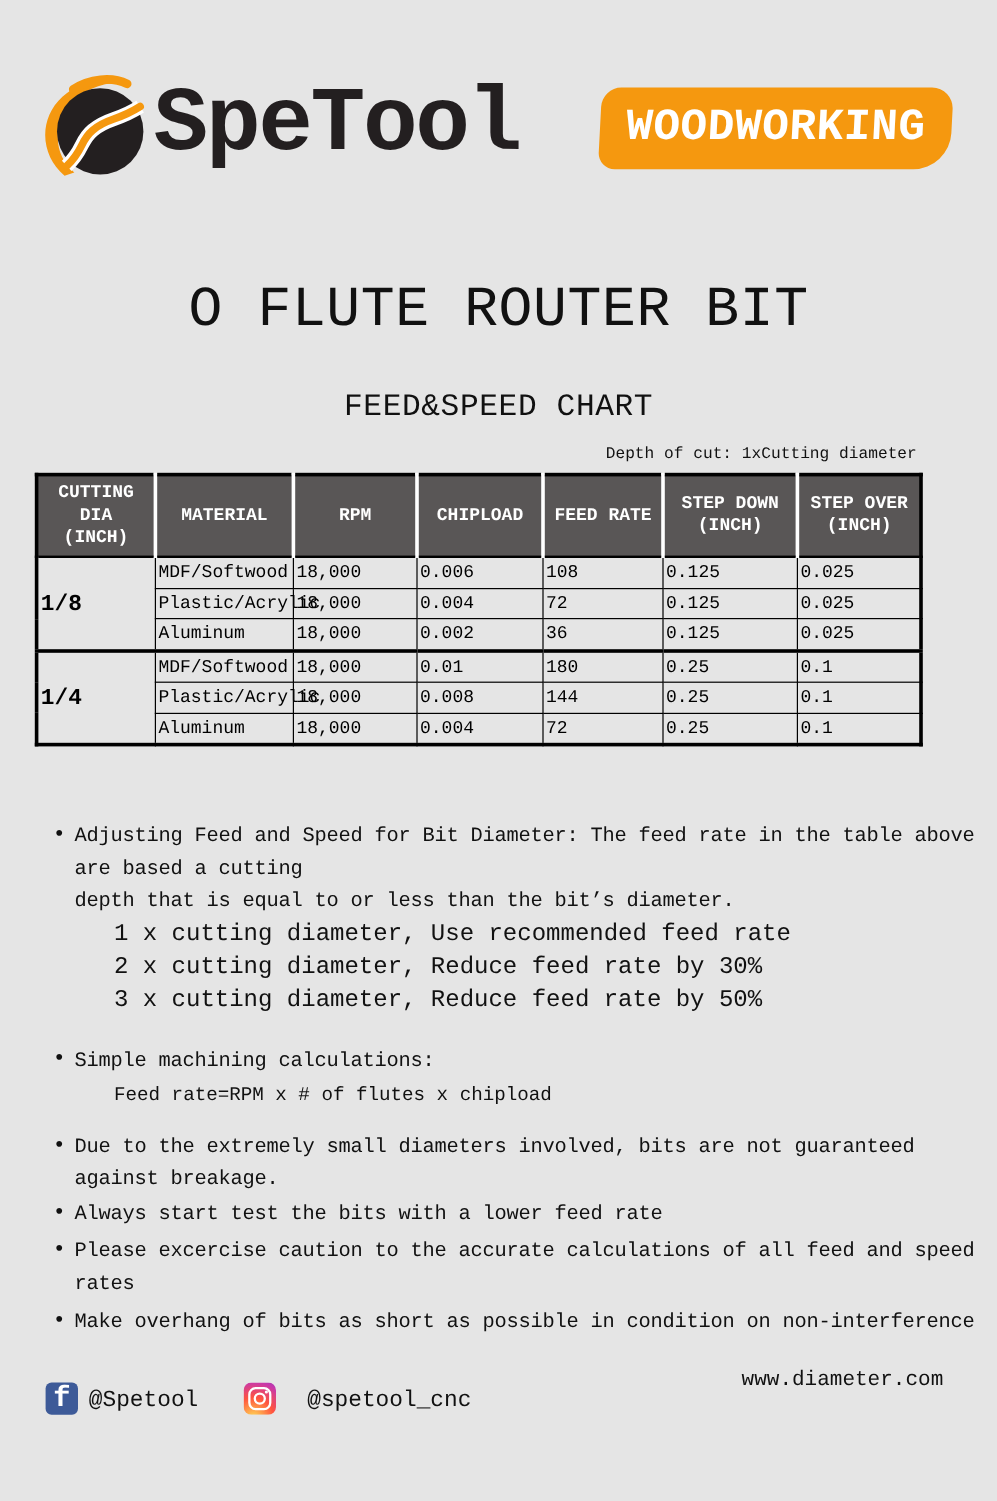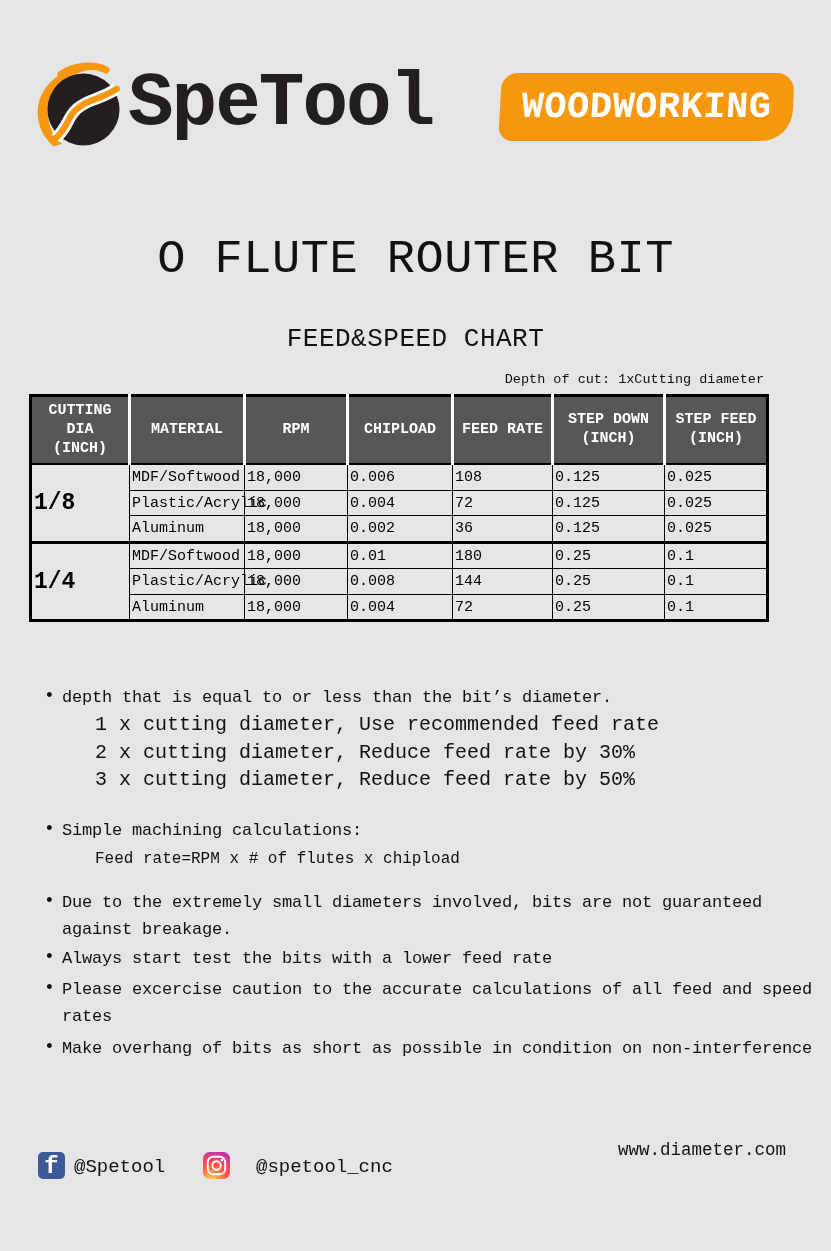--- a/index.html
+++ b/index.html
@@ -44,21 +44,21 @@
   }
   table.chart th {
     background:#595656; color:#fff; font-size:15px; font-weight:bold;
     line-height:1.25; padding:5px 0; border-bottom:2px solid #000;
   }
   table.chart th + th { border-left:3px solid #fff; }
   table.chart td {
     border:1.5px solid #000; font-size:15px;
     height:24.5px; padding:0 2px; color:#000;
   }
-  table.chart td.dia { font-size:23px; font-weight:bold; }
+  table.chart td.dia { font-size:19px; font-weight:bold; }
   table.chart tr.sep td { border-top:3px solid #000; }
 
   
   .notes { position:absolute; left:42px; top:684px; width:776px; font-size:17px; letter-spacing:-0.2px; color:#111; }
   .bullet { position:relative; padding-left:20px; line-height:27px; }
   .bullet::before { content:"•"; position:absolute; left:2px; top:-1px; font-size:18px; }
   .sub-item { margin-left:53px; line-height:27.5px; font-size:20px; letter-spacing:0; }
   .sub-item:first-of-type { margin-top:12px; }
   .calc { margin-top:23px; }
   .formula { margin:6px 0 0 53px; font-size:16px; letter-spacing:0; }
@@ -126,21 +126,21 @@
           <span>CHIPLOAD</span>
         </th>
         <th>
           <span>FEED RATE</span>
         </th>
         <th>
           <span>STEP DOWN</span><br>
           <span>(INCH)</span>
         </th>
         <th>
-          <span>STEP FEED</span><br>
+          <span>STEP OVER</span><br>
           <span>(INCH)</span>
         </th>
       </tr>
     </thead>
     <tbody>
       <tr>
         <td class="dia" rowspan="3">1/8</td>
         <td>MDF/Softwood</td>
         <td>18,000</td>
         <td>0.006</td>
@@ -187,20 +187,21 @@
         <td>0.004</td>
         <td>72</td>
         <td>0.25</td>
         <td>0.1</td>
       </tr>
     </tbody>
   </table>
 
   <div class="notes">
     <div class="bullet">
+      <div>Adjusting Feed and Speed for Bit Diameter: The feed rate in the table above are based a cutting</div>
       <div>depth that is equal to or less than the bit’s diameter.</div>
     </div>
     <div class="sub-item">1 x cutting diameter, Use recommended feed rate</div>
     <div class="sub-item">2 x cutting diameter, Reduce feed rate by 30%</div>
     <div class="sub-item">3 x cutting diameter, Reduce feed rate by 50%</div>
 
     <div class="bullet calc">Simple machining calculations:</div>
     <div class="formula">Feed rate=RPM x # of flutes x chipload</div>
 
     <div class="final">

